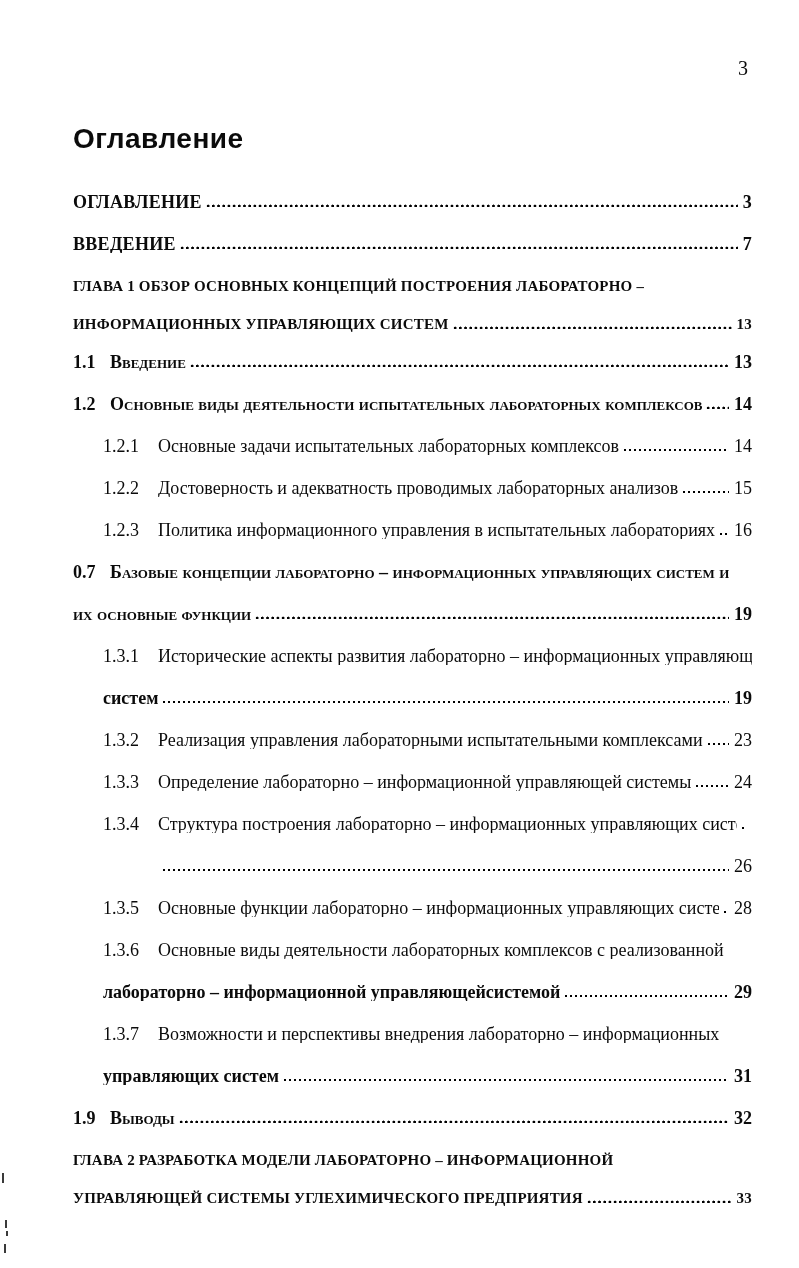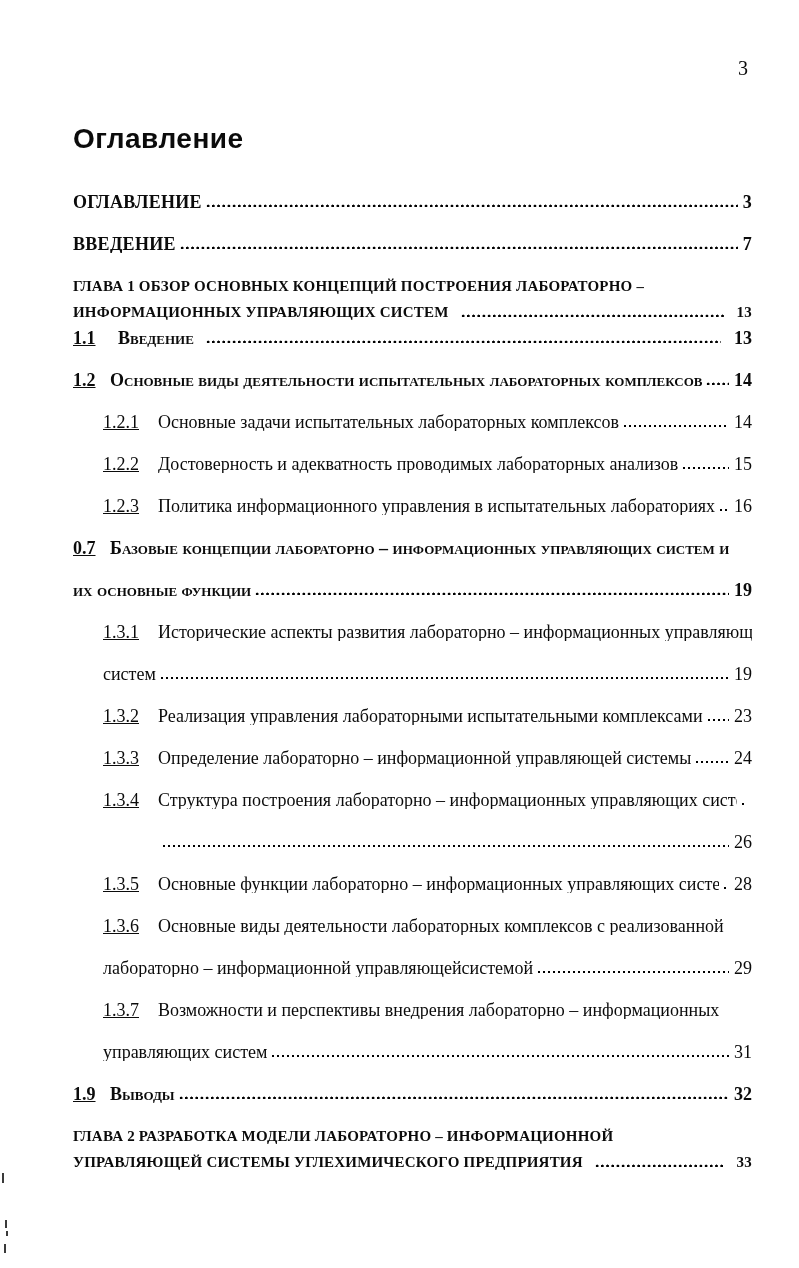--- a/index.html
+++ b/index.html
@@ -39,43 +39,43 @@
   }
   .row {
     display: flex;
     align-items: baseline;
     line-height: 18px;
     font-size: 18px;
     margin-top: 24px;
     white-space: nowrap;
   }
   .row:first-child { margin-top: 0; }
-  .row.tight { margin-top: 8px; gap: 8px; }
+  .row.tight { margin-top: 20px; }
 
   
   .row.caps {
     font-weight: bold;
     letter-spacing: 0.3px;
   }
   .row.chapter {
     font-weight: bold;
     font-size: 15px;
     letter-spacing: 0.2px;
   }
   .row.l1, .row.cont0 {
     font-weight: bold;
     font-variant: small-caps;
   }
   .row.l2, .row.cont2, .row.cont3 {
     font-weight: normal;
   }
-  .row.cont2 { padding-left: 30px; }
+  .row.cont2 { padding-left: 30px; font-weight: bold; }
   .row.cont3 { padding-left: 85px; }
 
-  .num { flex: 0 0 auto; text-decoration: underline; }
+  .num { flex: 0 0 auto; }
   .row.l1 .num { width: 37px; font-variant: normal; }
   .row.l2 { padding-left: 30px; }
   .row.l2 .num { width: 55px; }
 
   .txt { flex: 0 1 auto; overflow: hidden; }
 
   .leader {
     flex: 1 1 6px;
     min-width: 6px;
     align-self: flex-end;

